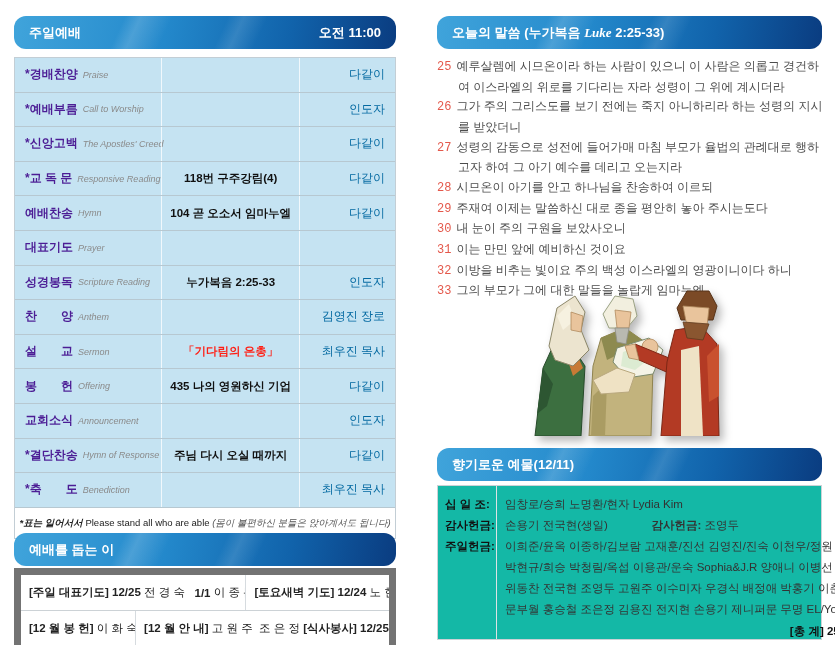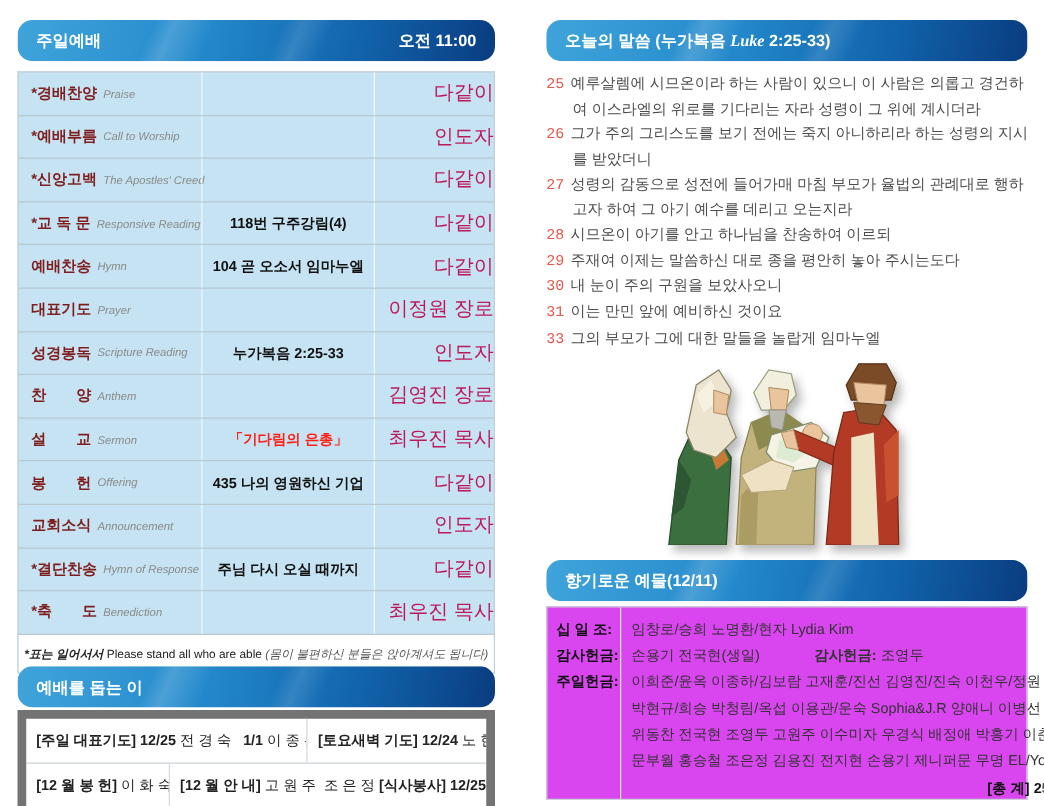--- a/index.html
+++ b/index.html
@@ -23,30 +23,30 @@
   .bar .bar-right{white-space:nowrap;}
   .luke{font-style:italic;font-family:"Liberation Serif","DejaVu Serif",serif;font-weight:bold;}
 
   
   .worship-table{
     position:absolute;left:14px;top:57px;width:382px;
     background:#c5e3f2;border:1px solid #c3ced5;box-sizing:border-box;
   }
   .wrow{display:flex;height:33.6px;align-items:stretch;border-bottom:1px solid #b7c8d1;}
   .wc1{width:38.5%;display:flex;align-items:center;padding-left:10px;box-sizing:border-box;}
-  .witem{font-weight:bold;font-size:12px;color:#7f1d1d;white-space:pre;}
+  .witem{font-weight:bold;font-size:12px;color:#4c1d95;white-space:pre;}
   .wen{font-style:italic;font-size:9px;color:#8a8a8a;margin-left:5px;white-space:nowrap;}
   .wc2{
     width:36.5%;display:flex;align-items:center;justify-content:center;
     font-weight:bold;font-size:11.5px;color:#111;box-sizing:border-box;
     border-left:1px solid rgba(255,255,255,.75);border-right:1px solid rgba(255,255,255,.75);
     text-align:center;white-space:nowrap;
   }
   .wc2.red{color:#ff1f14;}
-  .wc3{flex:1;display:flex;align-items:center;justify-content:flex-end;padding-right:0;font-size:16px;color:#be185d;white-space:nowrap;}
+  .wc3{flex:1;display:flex;align-items:center;justify-content:flex-end;padding-right:10px;font-size:12px;color:#0369a1;white-space:nowrap;}
   .wfoot{background:#ffffff;font-size:9.5px;color:#222;text-align:center;padding:9px 2px 8px 2px;}
   .wfoot .fb{font-weight:bold;font-style:italic;}
   .wfoot .fi{font-style:italic;color:#555;}
 
   
   .helpers{
     position:absolute;left:14px;top:568px;width:382px;background:#ffffff;
     border:7px solid #737373;box-sizing:border-box;
   }
   .hrow{display:flex;height:35px;align-items:center;font-size:11.5px;color:#222;border-bottom:1px solid #ccd2d6;}
@@ -60,21 +60,21 @@
   .verses{position:absolute;left:437px;top:57px;width:390px;}
   .verse{font-size:12px;color:#4c4c4c;line-height:1.64;padding-left:21px;text-indent:-21px;}
   .vnum{color:#e4584b;margin-right:5px;font-family:Liberation Mono, monospace;}
 
   
   .illustration{position:absolute;left:531px;top:286px;width:192px;height:150px;}
   .illustration svg{filter:drop-shadow(4px 5px 4px rgba(0,0,0,.28));}
 
   
   .offer-box{
-    position:absolute;left:437px;top:485px;width:385px;height:155px;background:#d946ef;
+    position:absolute;left:437px;top:485px;width:385px;height:155px;background:#14b8a6;
     border:1px solid #ccd2d6;box-sizing:border-box;padding:8px 10px 6px 0;
     font-size:11.5px;color:#333;
   }
   .offer-box::before{
     content:"";position:absolute;left:58px;top:0;bottom:0;border-left:1px solid #dde2e5;
   }
   .orow{display:flex;line-height:21px;}
   .olabel{flex:0 0 58px;padding-left:7px;box-sizing:border-box;font-weight:bold;color:#111;white-space:pre;}
   .oval{flex:1;padding-left:9px;white-space:nowrap;}
   .othanks .oval{display:flex;}
@@ -136,21 +136,20 @@
     <div class="wc2">104 곧 오소서 임마누엘</div>
     <div class="wc3">다같이</div>
   </div>
 
   <div class="wrow">
     <div class="wc1">
       <span class="witem">대표기도</span>
       <span class="wen">Prayer</span>
     </div>
     <div class="wc2"></div>
-    <div class="wc3">이정원 장로</div>
   </div>
 
   <div class="wrow">
     <div class="wc1">
       <span class="witem">성경봉독</span>
       <span class="wen">Scripture Reading</span>
     </div>
     <div class="wc2">누가복음 2:25-33</div>
     <div class="wc3">인도자</div>
   </div>
@@ -271,20 +270,23 @@
   </div>
 
   <div class="verse">
     <span class="vnum">30</span><span class="vtext">내 눈이 주의 구원을 보았사오니</span>
   </div>
 
   <div class="verse">
     <span class="vnum">31</span><span class="vtext">이는 만민 앞에 예비하신 것이요</span>
   </div>
 
+  <div class="verse">
+    <span class="vnum">32</span><span class="vtext">이방을 비추는 빛이요 주의 백성 이스라엘의 영광이니이다 하니</span>
+  </div>
 
   <div class="verse">
     <span class="vnum">33</span><span class="vtext">그의 부모가 그에 대한 말들을 놀랍게 임마누엘</span>
   </div>
 </div>
 
 <div class="illustration">
   <svg width="192" height="150" viewBox="0 0 192 150" xmlns="http://www.w3.org/2000/svg">
 
     <polygon points="4,150 12,82 22,60 36,72 42,62 54,80 50,150" fill="#3c6f40" stroke="#274a2a" stroke-width="1"></polygon>

